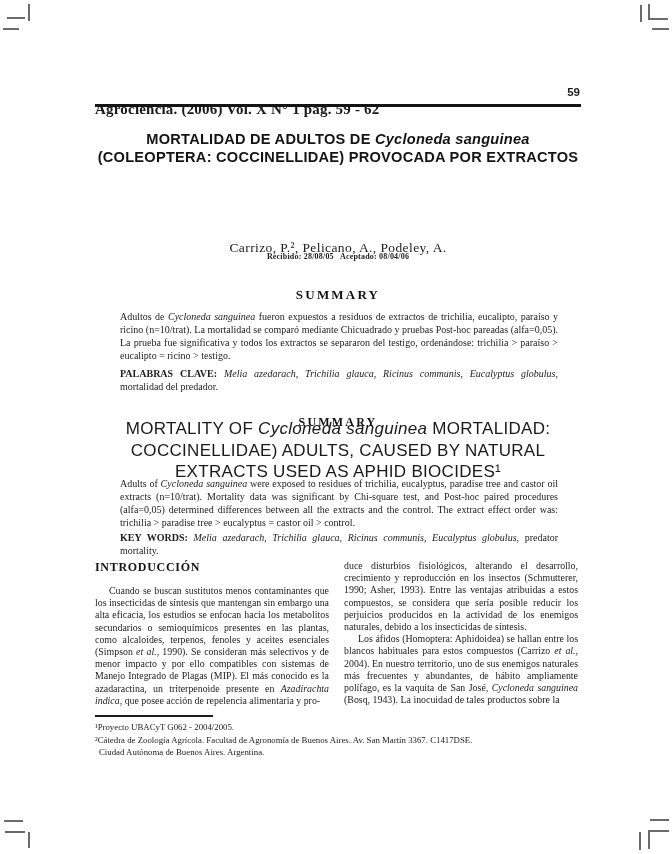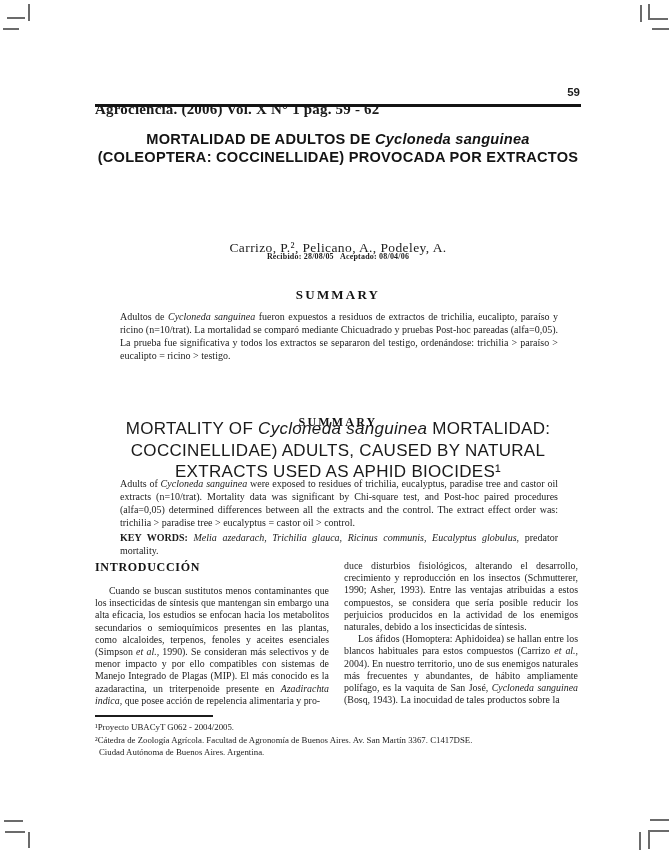--- a/index.html
+++ b/index.html
@@ -105,20 +105,21 @@
   <div class="abs title-es">
     <div><span>MORTALIDAD DE ADULTOS DE </span><span class="i">Cycloneda sanguinea</span></div>
     <div>(COLEOPTERA: COCCINELLIDAE) PROVOCADA POR EXTRACTOS</div>
   </div>
 
   <div class="abs authors">Carrizo, P.², Pelicano, A., Podeley, A.</div>
   <div class="abs received">Recibido: 28/08/05&nbsp;&nbsp; Aceptado: 08/04/06</div>
 
   <div class="sec-heading res-heading">SUMMARY</div>
   <div class="abstract res-body"><span>Adultos de </span><span class="i">Cycloneda sanguinea</span><span> fueron expuestos a residuos de extractos de trichilia, eucalipto, paraíso y ricino (n=10/trat). La mortalidad se comparó mediante Chicuadrado y pruebas Post-hoc pareadas (alfa=0,05). La prueba fue significativa y todos los extractos se separaron del testigo, ordenándose: trichilia &gt; paraíso &gt; eucalipto = ricino &gt; testigo.</span></div>
+  <div class="abstract res-kw"><span class="b">PALABRAS CLAVE: </span><span class="i">Melia azedarach, Trichilia glauca, Ricinus communis, Eucalyptus globulus</span><span>, mortalidad del predador.</span></div>
 
   <div class="sec-heading sum-heading">SUMMARY</div>
   <div class="abs title-en">
     <div><span>MORTALITY OF </span><span class="i">Cycloneda sanguinea</span><span> MORTALIDAD:</span></div>
     <div>COCCINELLIDAE) ADULTS, CAUSED BY NATURAL</div>
     <div>EXTRACTS USED AS APHID BIOCIDES¹</div>
   </div>
   <div class="abstract sum-body"><span>Adults of </span><span class="i">Cycloneda sanguinea</span><span> were exposed to residues of trichilia, eucalyptus, paradise tree and castor oil extracts (n=10/trat). Mortality data was significant by Chi-square test, and Post-hoc paired procedures (alfa=0,05) determined differences between all the extracts and the control. The extract effect order was: trichilia &gt; paradise tree &gt; eucalyptus = castor oil &gt; control.</span></div>
   <div class="abstract sum-kw"><span class="b">KEY WORDS: </span><span class="i">Melia azedarach, Trichilia glauca, Ricinus communis, Eucalyptus globulus</span><span>, predator mortality.</span></div>
 

